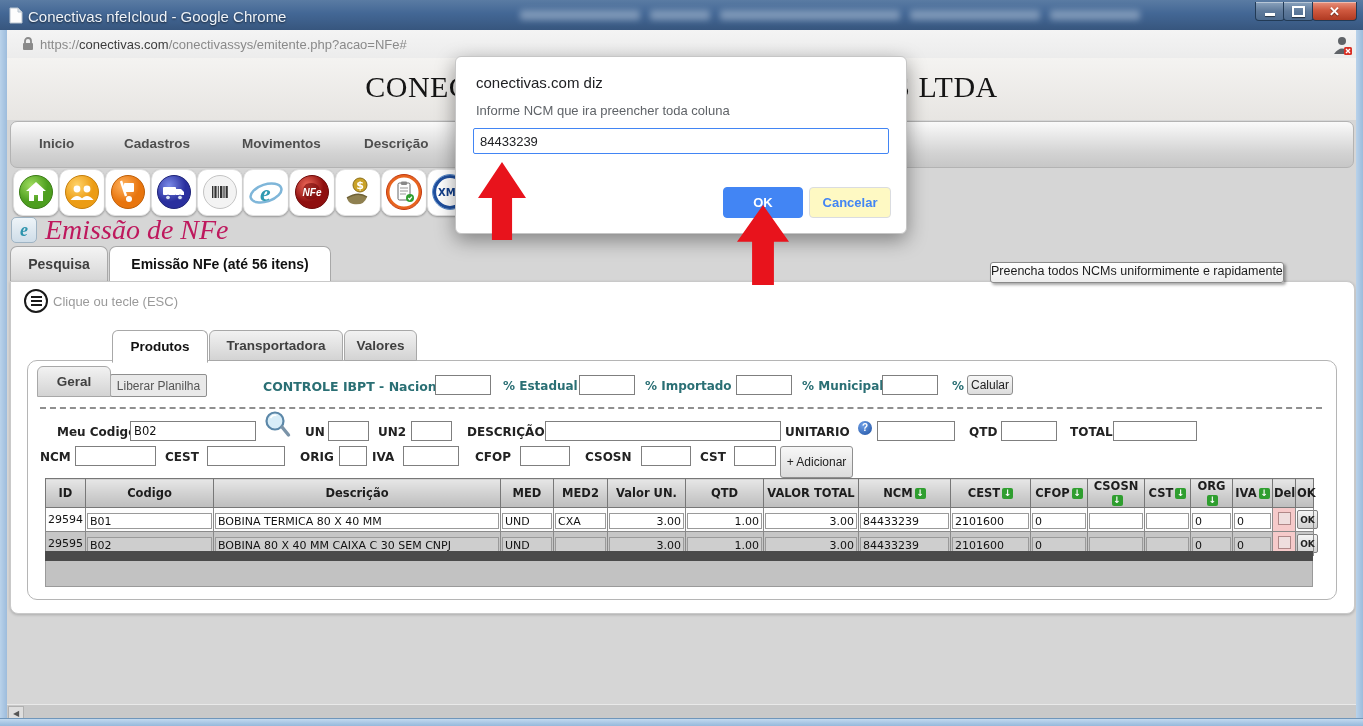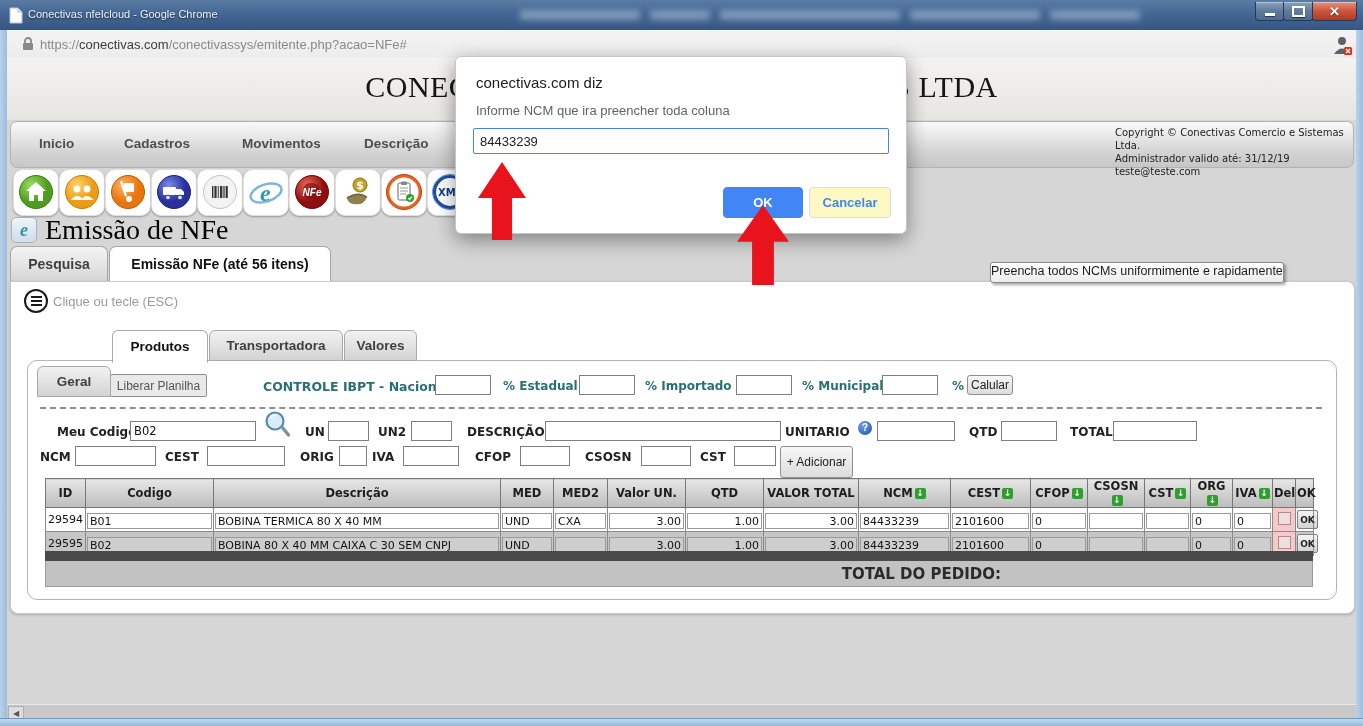--- a/index.html
+++ b/index.html
@@ -4,21 +4,21 @@
 <style>
   html,body{margin:0;padding:0;background:#888;}
   #root{position:relative;width:1363px;height:726px;overflow:hidden;
         font-family:"Liberation Sans",sans-serif;background:#d6d6d6;}
   .abs{position:absolute;}
 
   
   .titlebar{left:0;top:0;width:1363px;height:30px;
     background:linear-gradient(180deg,#5a7ba3 0%,#436795 45%,#37567e 100%);
     border-bottom:1px solid #27405e;}
-  .win-title{left:28px;top:8px;color:#eef3f9;font-size:11px;text-shadow:0 1px 2px rgba(0,0,0,.6);text-align:center;}
+  .win-title{left:28px;top:8px;color:#eef3f9;font-size:15px;text-shadow:0 1px 2px rgba(0,0,0,.6);text-align:center;}
   .doc-icon{left:9px;top:7px;}
   .blurbox{top:10px;height:10px;background:#93a9c4;border-radius:3px;filter:blur(3px);opacity:.75;}
   .winbtn{top:2px;height:18px;border:1px solid #223a55;border-top:none;
     border-radius:0 0 4px 4px;background:linear-gradient(180deg,#8ba3bd,#5f7a9b 50%,#4d6b8f);
     box-shadow:inset 0 1px 0 rgba(255,255,255,.4);display:flex;align-items:center;justify-content:center;}
   .winbtn.close{background:linear-gradient(180deg,#e8927e,#d05a40 45%,#b03a22);}
   .glyph-min{width:10px;height:3px;background:#fff;margin-top:6px;box-shadow:0 1px 1px rgba(0,0,0,.5);}
   .glyph-max{width:9px;height:7px;border:2px solid #fff;box-shadow:0 1px 1px rgba(0,0,0,.5);}
   .glyph-x{color:#fff;font-size:13px;font-weight:bold;text-shadow:0 1px 1px rgba(0,0,0,.5);}
   .glyph-x::after{content:"\2715";}
@@ -43,21 +43,21 @@
     font-family:"DejaVu Sans",sans-serif;}
 
   .iconbar{left:0;top:108px;width:1349px;height:52px;display:flex;padding-left:6px;box-sizing:border-box;align-items:center;}
   .icon-btn{width:44px;height:45px;flex:none;background:#fff;border:1px solid #e0e0e0;border-radius:10px;
     box-shadow:0 1px 2px rgba(0,0,0,.3);display:flex;align-items:center;justify-content:center;margin-right:0;}
 
   .pgheading{left:4px;top:156px;height:32px;display:flex;align-items:center;}
   .e-chip{width:24px;height:24px;border-radius:5px;background:linear-gradient(180deg,#eef4f8,#cfdde8);
     border:1px solid #9fb4c4;display:flex;align-items:center;justify-content:center;
     font-family:"Liberation Serif",serif;font-style:italic;font-weight:bold;color:#2e94ad;font-size:18px;}
-  .pgheading-text{font-family:"Liberation Serif",serif;font-size:28px;color:#000000;margin-left:8px;}
+  .pgheading-text{font-family:"Liberation Serif",serif;font-style:italic;font-size:28px;color:#be185d;margin-left:8px;}
 
   .tab1{top:188px;height:35px;border:1px solid #a8a8a8;border-bottom:none;border-radius:7px 7px 0 0;
     background:linear-gradient(180deg,#f4f4f4,#d6d6d6);display:flex;align-items:center;justify-content:center;
     font-size:14px;font-weight:bold;color:#3f3f3f;box-sizing:border-box;}
   .tab1.active{background:#fff;color:#111;z-index:3;}
   .panel{left:3px;top:223px;width:1343px;height:331px;background:#fff;border:1px solid #c9c9c9;
     border-radius:0 8px 8px 8px;box-shadow:0 1px 3px rgba(0,0,0,.2);}
 
   .burger{left:17px;top:231px;width:20px;height:20px;border:2px solid #1a1a1a;border-radius:50%;
     display:flex;flex-direction:column;align-items:center;justify-content:center;gap:2px;background:#fff;}
@@ -181,25 +181,20 @@
 
     <div class="abs hdrband">
       <div class="abs company">CONECTIVAS COMERCIO E SISTEMAS LTDA</div>
     </div>
 
     <div class="abs menubar">
       <div class="abs menu-item" style="left:28px;">Inicio</div>
       <div class="abs menu-item" style="left:113px;">Cadastros</div>
       <div class="abs menu-item" style="left:231px;">Movimentos</div>
       <div class="abs menu-item" style="left:353px;">Descrição</div>
-      <div class="abs copyright">
-        <div>Copyright © Conectivas Comercio e Sistemas Ltda.</div>
-        <div>Administrador valido até: 31/12/19</div>
-        <div>teste@teste.com</div>
-      </div>
     </div>
 
     <div class="abs iconbar">
       <div class="icon-btn">
         <svg width="36" height="36" viewBox="0 0 36 36">
           <defs>
               <radialGradient id="gGreen" cx="35%" cy="30%">
                 <stop offset="0%" stop-color="#9fdc5e"></stop>
                 <stop offset="100%" stop-color="#4d9e1f"></stop>
               </radialGradient>
@@ -478,21 +473,20 @@
         <td class="delc"><span class="delbox"></span></td>
         <td>
               <div class="okbtn">OK</div>
             </td>
       </tr>
     </tbody>
       </table>
 
     <div class="abs darkband" style="left:38px;top:493px;width:1268px;height:10px;"></div>
     <div class="abs totband" style="left:38px;top:503px;width:1266px;height:25px;">
-      <div class="abs totlbl" style="left:655px;top:4px;width:300px;text-align:right;">TOTAL DO PEDIDO:</div>
     </div>
 
     <div class="abs tooltip">Preencha todos NCMs uniformimente e rapidamente</div>
   </div>
 
   <div class="abs hscroll">
     <div class="abs hscroll-btn"></div>
   </div>
   <div class="abs bot-border"></div>
 

